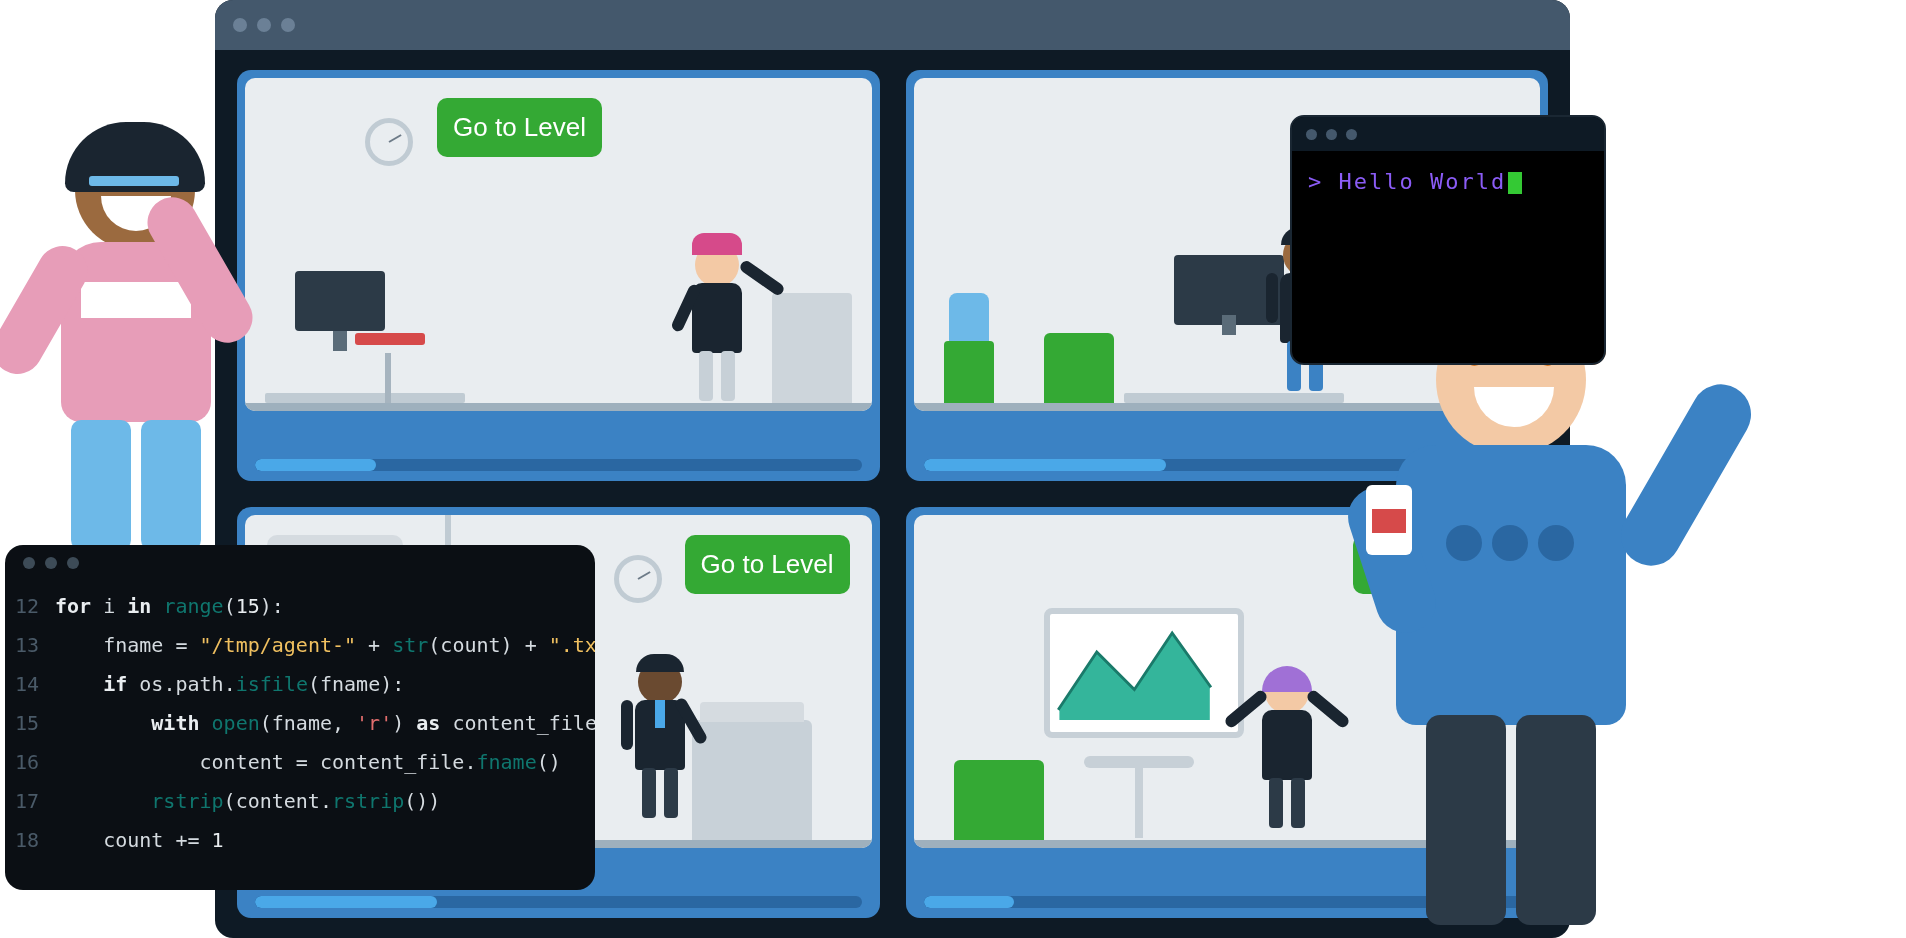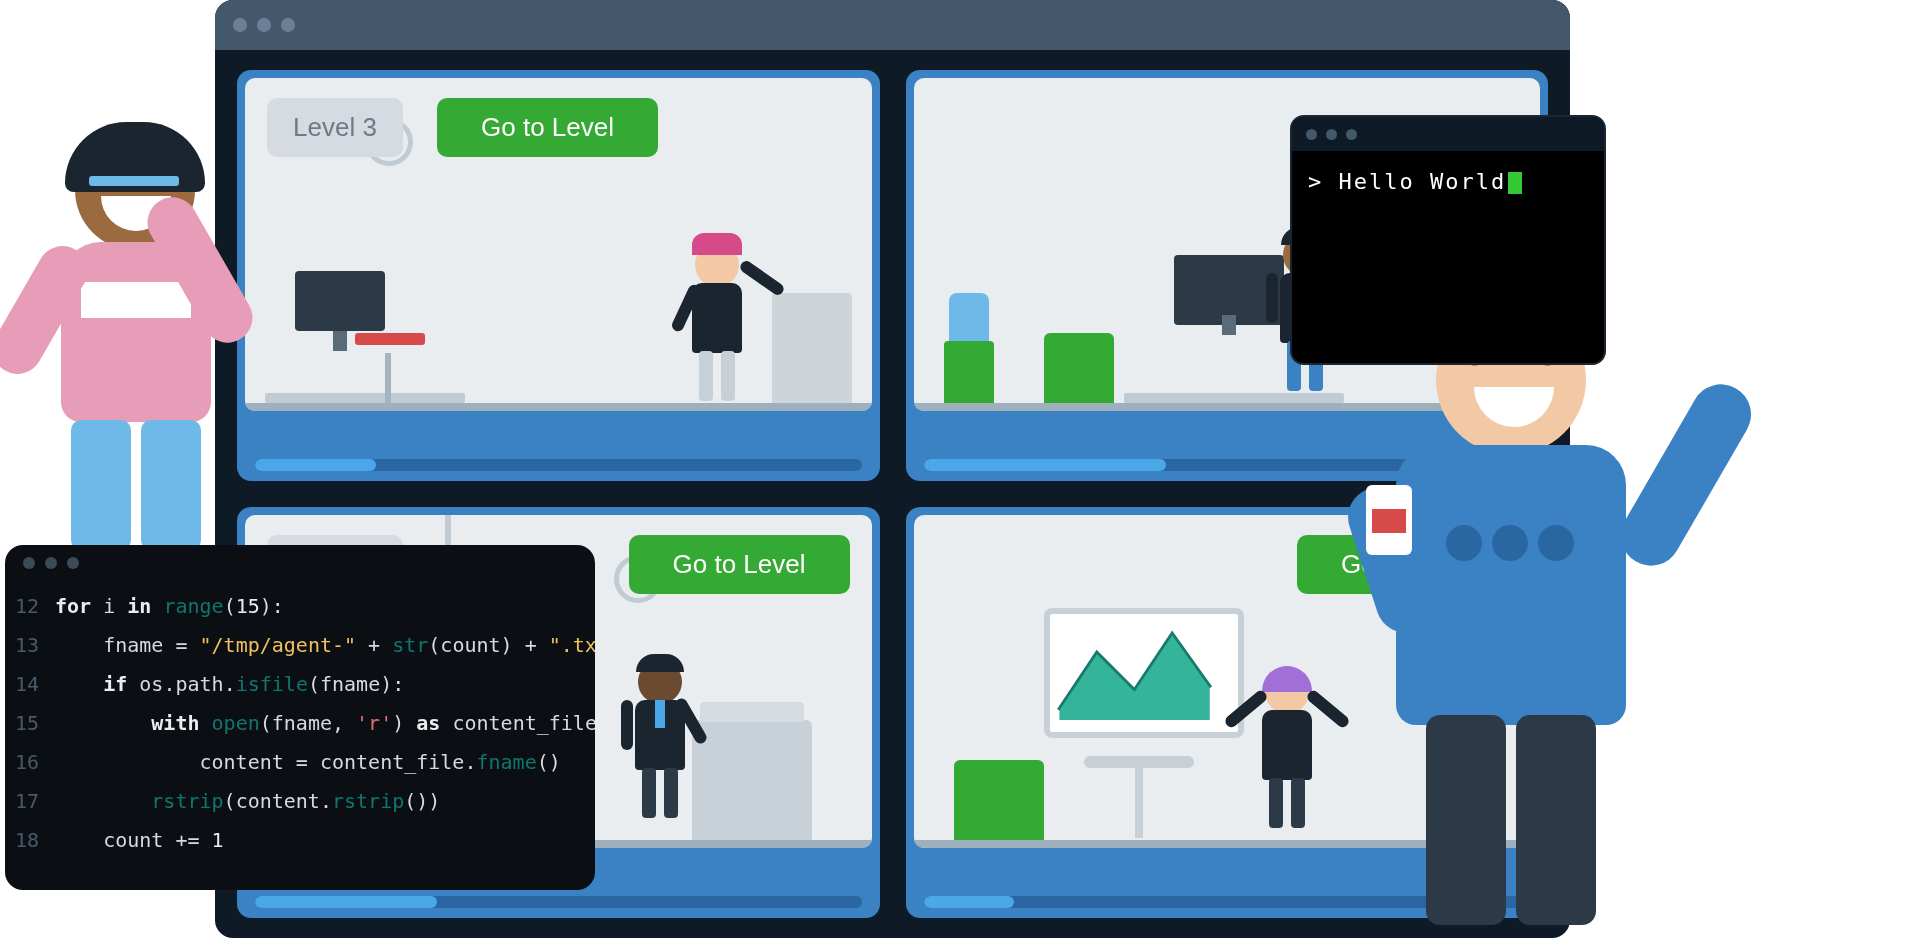--- a/index.html
+++ b/index.html
@@ -77,21 +77,21 @@
     border-radius: 10px;
   }
   .go-btn {
     position: absolute;
     top: 28px;
     right: 30px;
     background: #34a934;
     color: #fff;
     font-size: 26px;
     font-weight: 500;
-    padding: 14px 44px;
+    padding: 14px 16px;
     border-radius: 10px;
     cursor: pointer;
   }
   .card-3 .go-btn { left: 200px; right: auto; }
 
   
   .floor {
     position: absolute;
     left: 0; right: 0; bottom: 0; height: 8px;
     background: #9eb0bd;
@@ -169,21 +169,21 @@
   .terminal {
     position: absolute;
     z-index: 30;
     right: 300px;
     top: 115px;
     width: 316px;
     height: 250px;
     background: #000;
     border-radius: 14px;
     overflow: hidden;
-    color: #ffffff;
+    color: #8b5cf6;
     font-family: "Menlo","Consolas",monospace;
     font-size: 22px;
     border: 2px solid #1a2733;
   }
   .term-titlebar{
     height: 34px;
     background: #0e1a25;
     display:flex;align-items:center;gap:9px;padding-left:14px;
   }
   .term-dot{width:11px;height:11px;border-radius:50%;background:#44586c;}
@@ -264,21 +264,20 @@
           <div class="torso" style="background:#1a2530;"></div>
           <div class="arm" style="background:#1a2530;left:-2px;top:40px;transform:rotate(25deg);"></div>
           <div class="arm" style="background:#1a2530;right:-16px;top:10px;transform:rotate(-55deg);"></div>
           <div class="legs">
               <div class="leg" style="left:0;background:#c7d0d7;"></div>
               <div class="leg" style="right:0;background:#c7d0d7;"></div>
             </div>
         </div>
         <div class="floor"></div>
       </div>
-      <div class="level-label">Level 3</div>
       <div class="go-btn">Go to Level</div>
       <div class="level-progress">
           <div class="level-progress-fill" style="width:20%"></div>
         </div>
     </div>
 
     <div class="level-card">
       <div class="level-scene">
         <div class="water-cooler" style="left:30px;bottom:8px;">
           <div class="water-bottle"></div>

